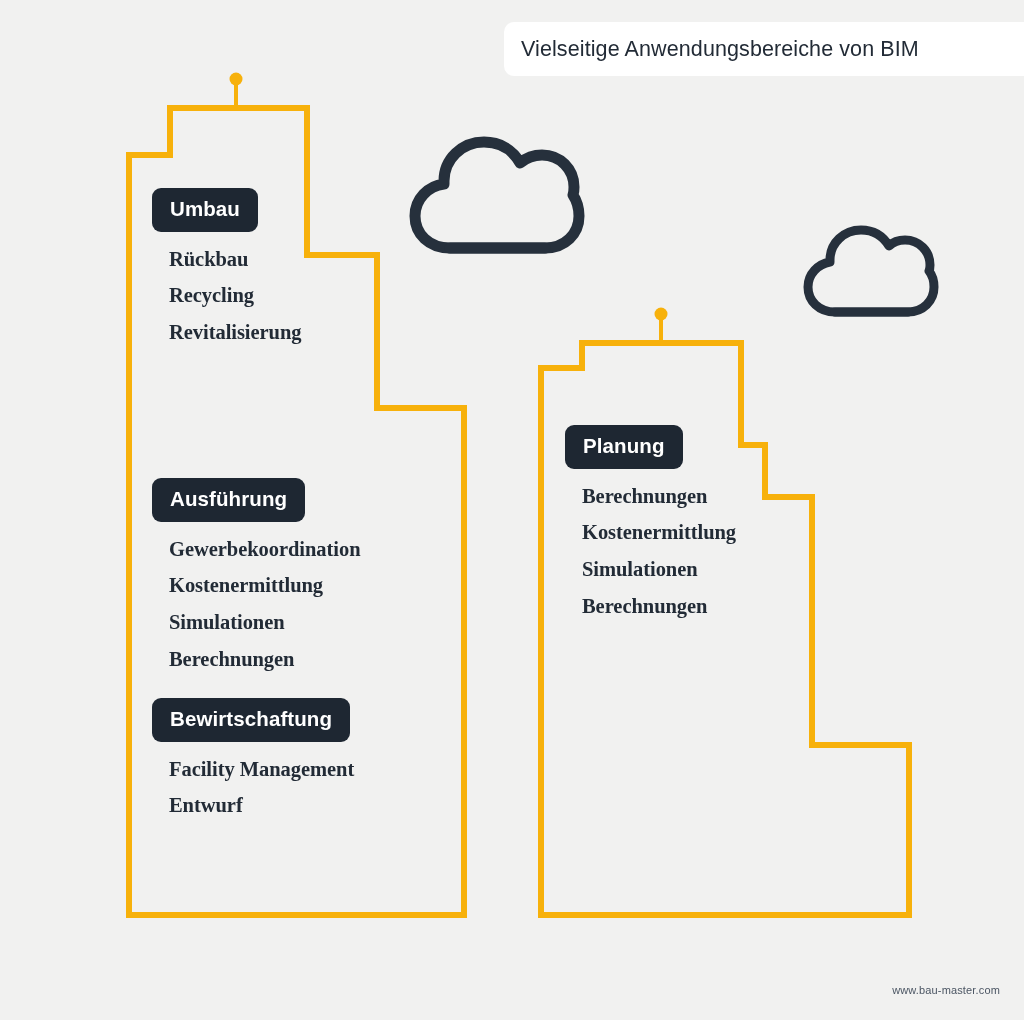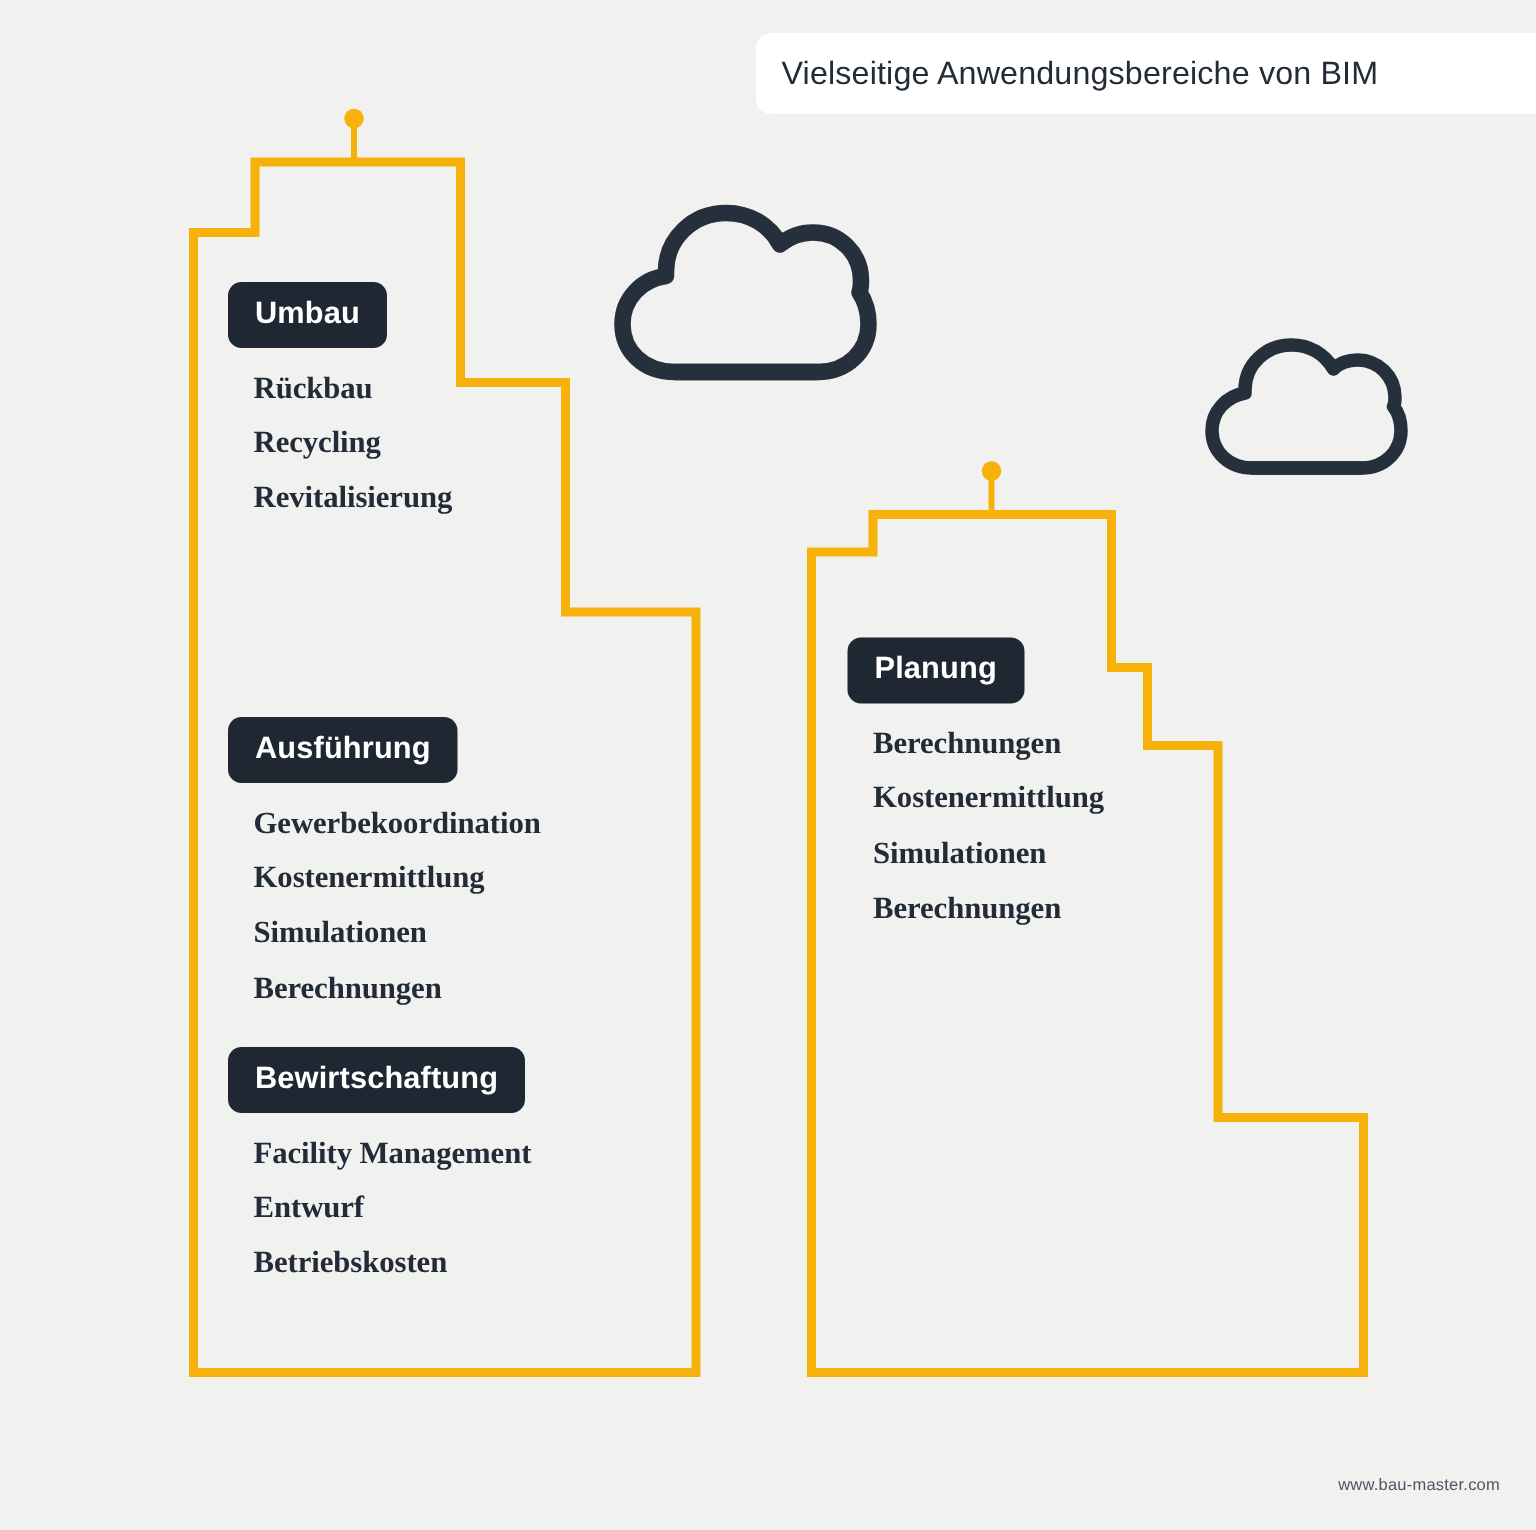--- a/index.html
+++ b/index.html
@@ -162,21 +162,20 @@
       <div class="item">Simulationen</div>
       <div class="item">Berechnungen</div>
     </div>
   </div>
 
   <div class="group" style="left:152px; top:698px;">
     <div class="chip">Bewirtschaftung</div>
     <div class="items">
       <div class="item">Facility Management</div>
       <div class="item">Entwurf</div>
-      <div class="item">Betriebskosten</div>
     </div>
   </div>
 
   <div class="group" style="left:565px; top:425px;">
     <div class="chip">Planung</div>
     <div class="items">
       <div class="item">Berechnungen</div>
       <div class="item">Kostenermittlung</div>
       <div class="item">Simulationen</div>
       <div class="item">Berechnungen</div>

